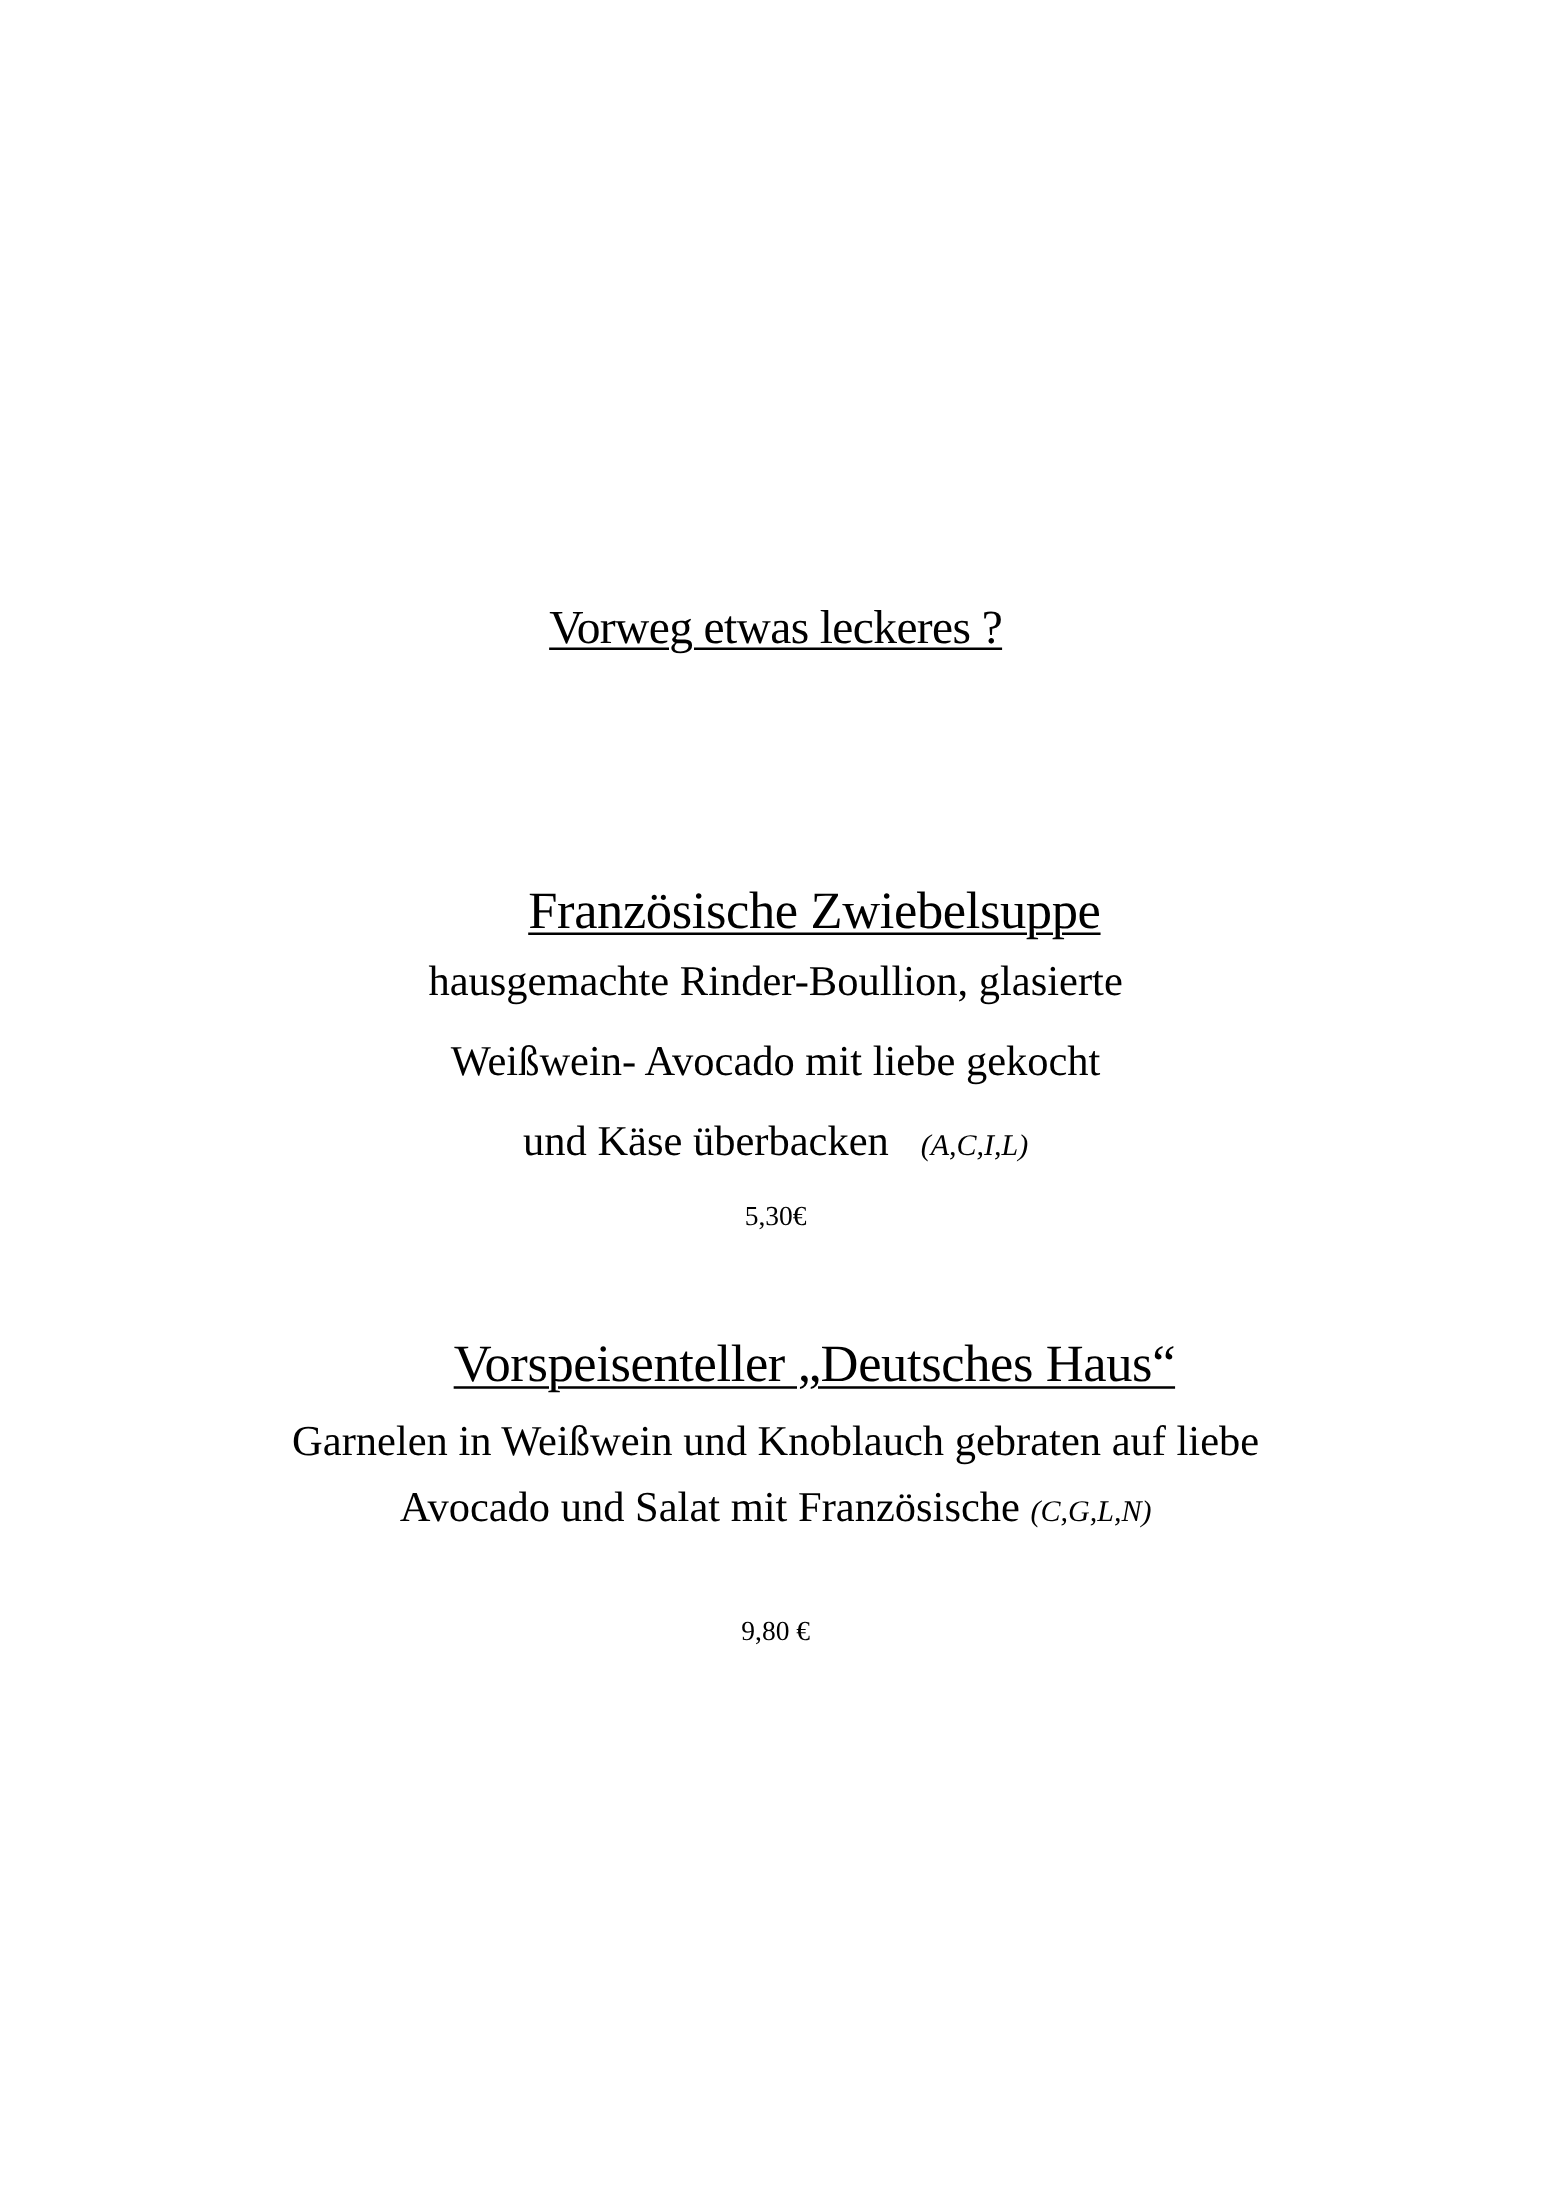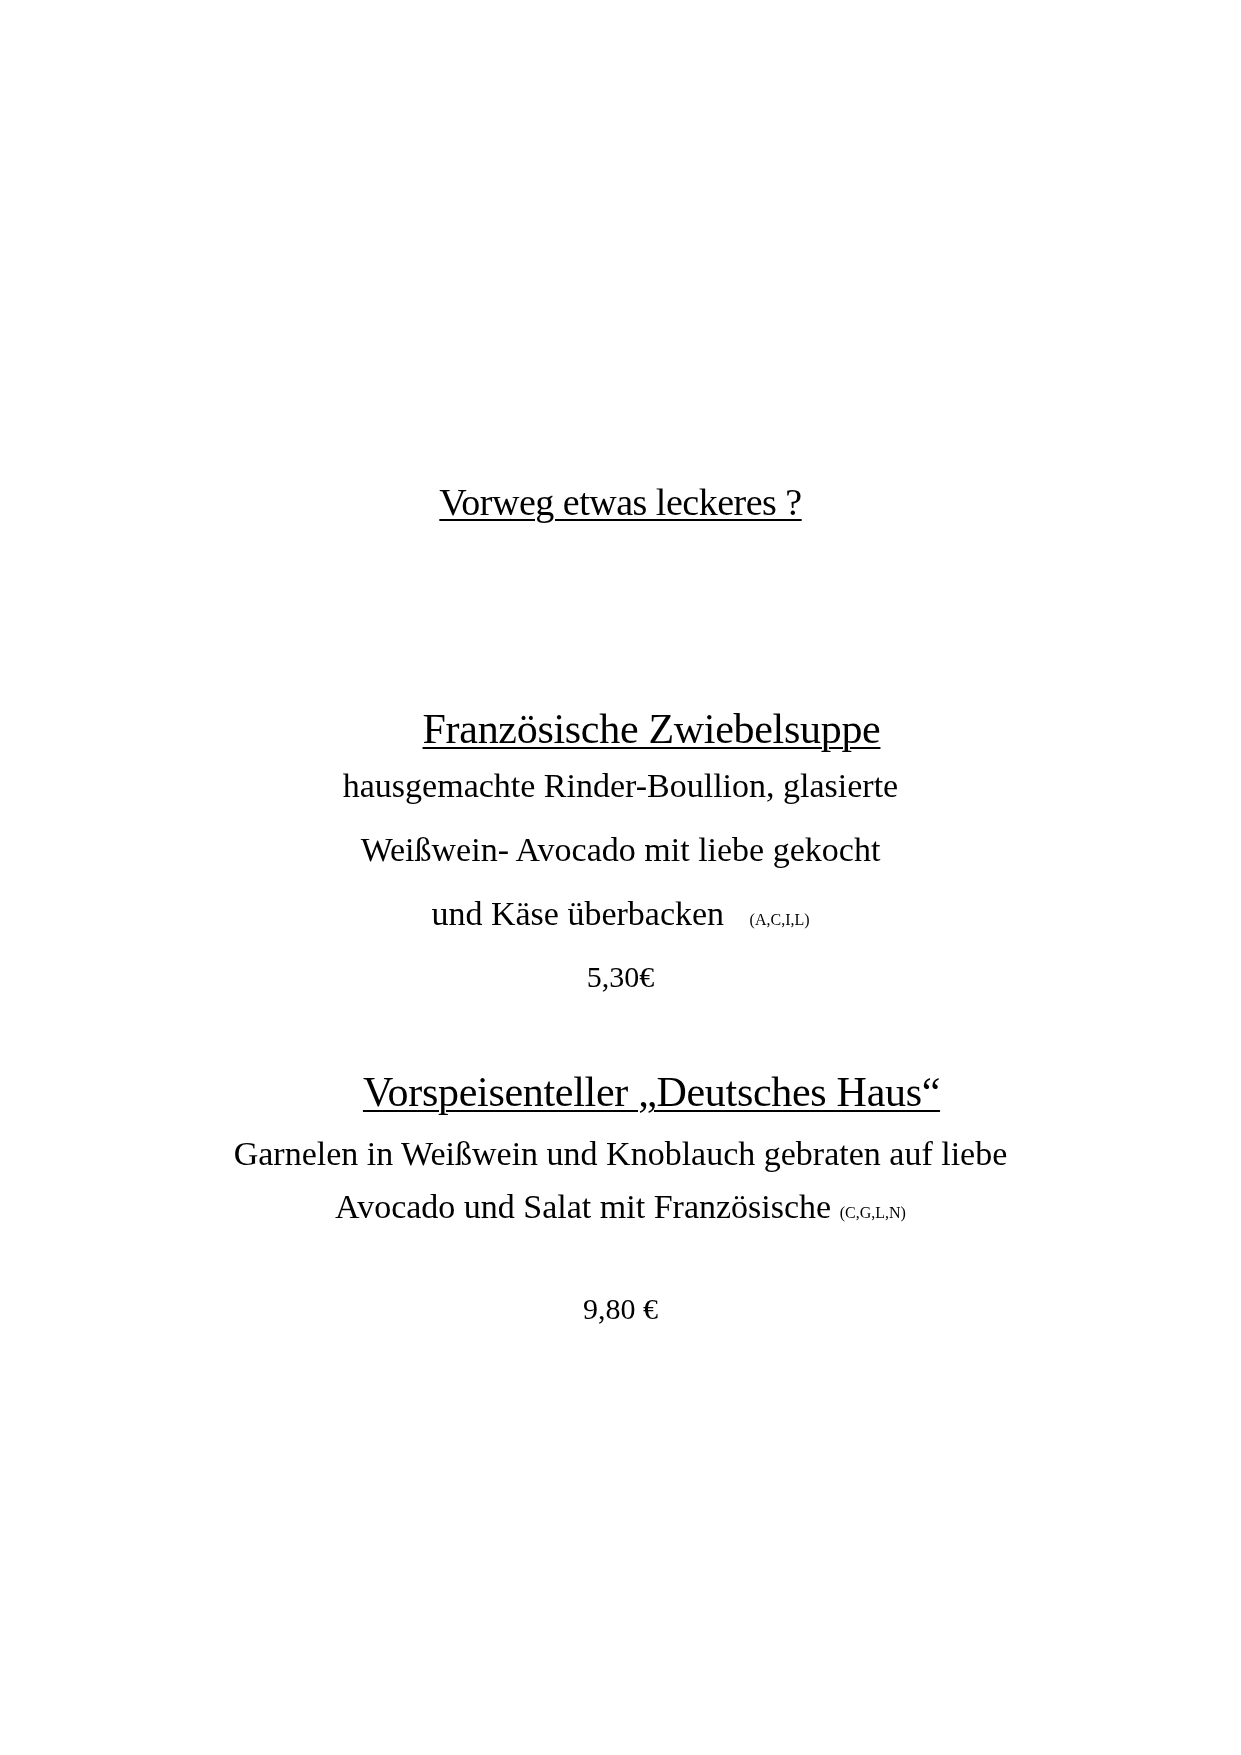--- a/index.html
+++ b/index.html
@@ -34,24 +34,25 @@
     }
     .dish-title {
       font-size: 42px;
       letter-spacing: -0.3px;
       padding-left: 31px;
     }
     .desc {
       font-size: 34px;
     }
     .allergens {
-      font-size: 16px;
+      font-size: 24px;
+      font-style: italic;
     }
     .price {
-      font-size: 30px;
+      font-size: 22px;
     }
   </style>
 </head>
 <body>
 
 <div class="line title main-title"> Vorweg etwas leckeres ?</div>
 
 <div class="line title dish-title" style="top:705px;">Französische Zwiebelsuppe</div>
 <div class="line desc" style="top:767px;">hausgemachte Rinder-Boullion, glasierte</div>
 <div class="line desc" style="top:831px;">Weißwein- Avocado mit liebe gekocht</div>

